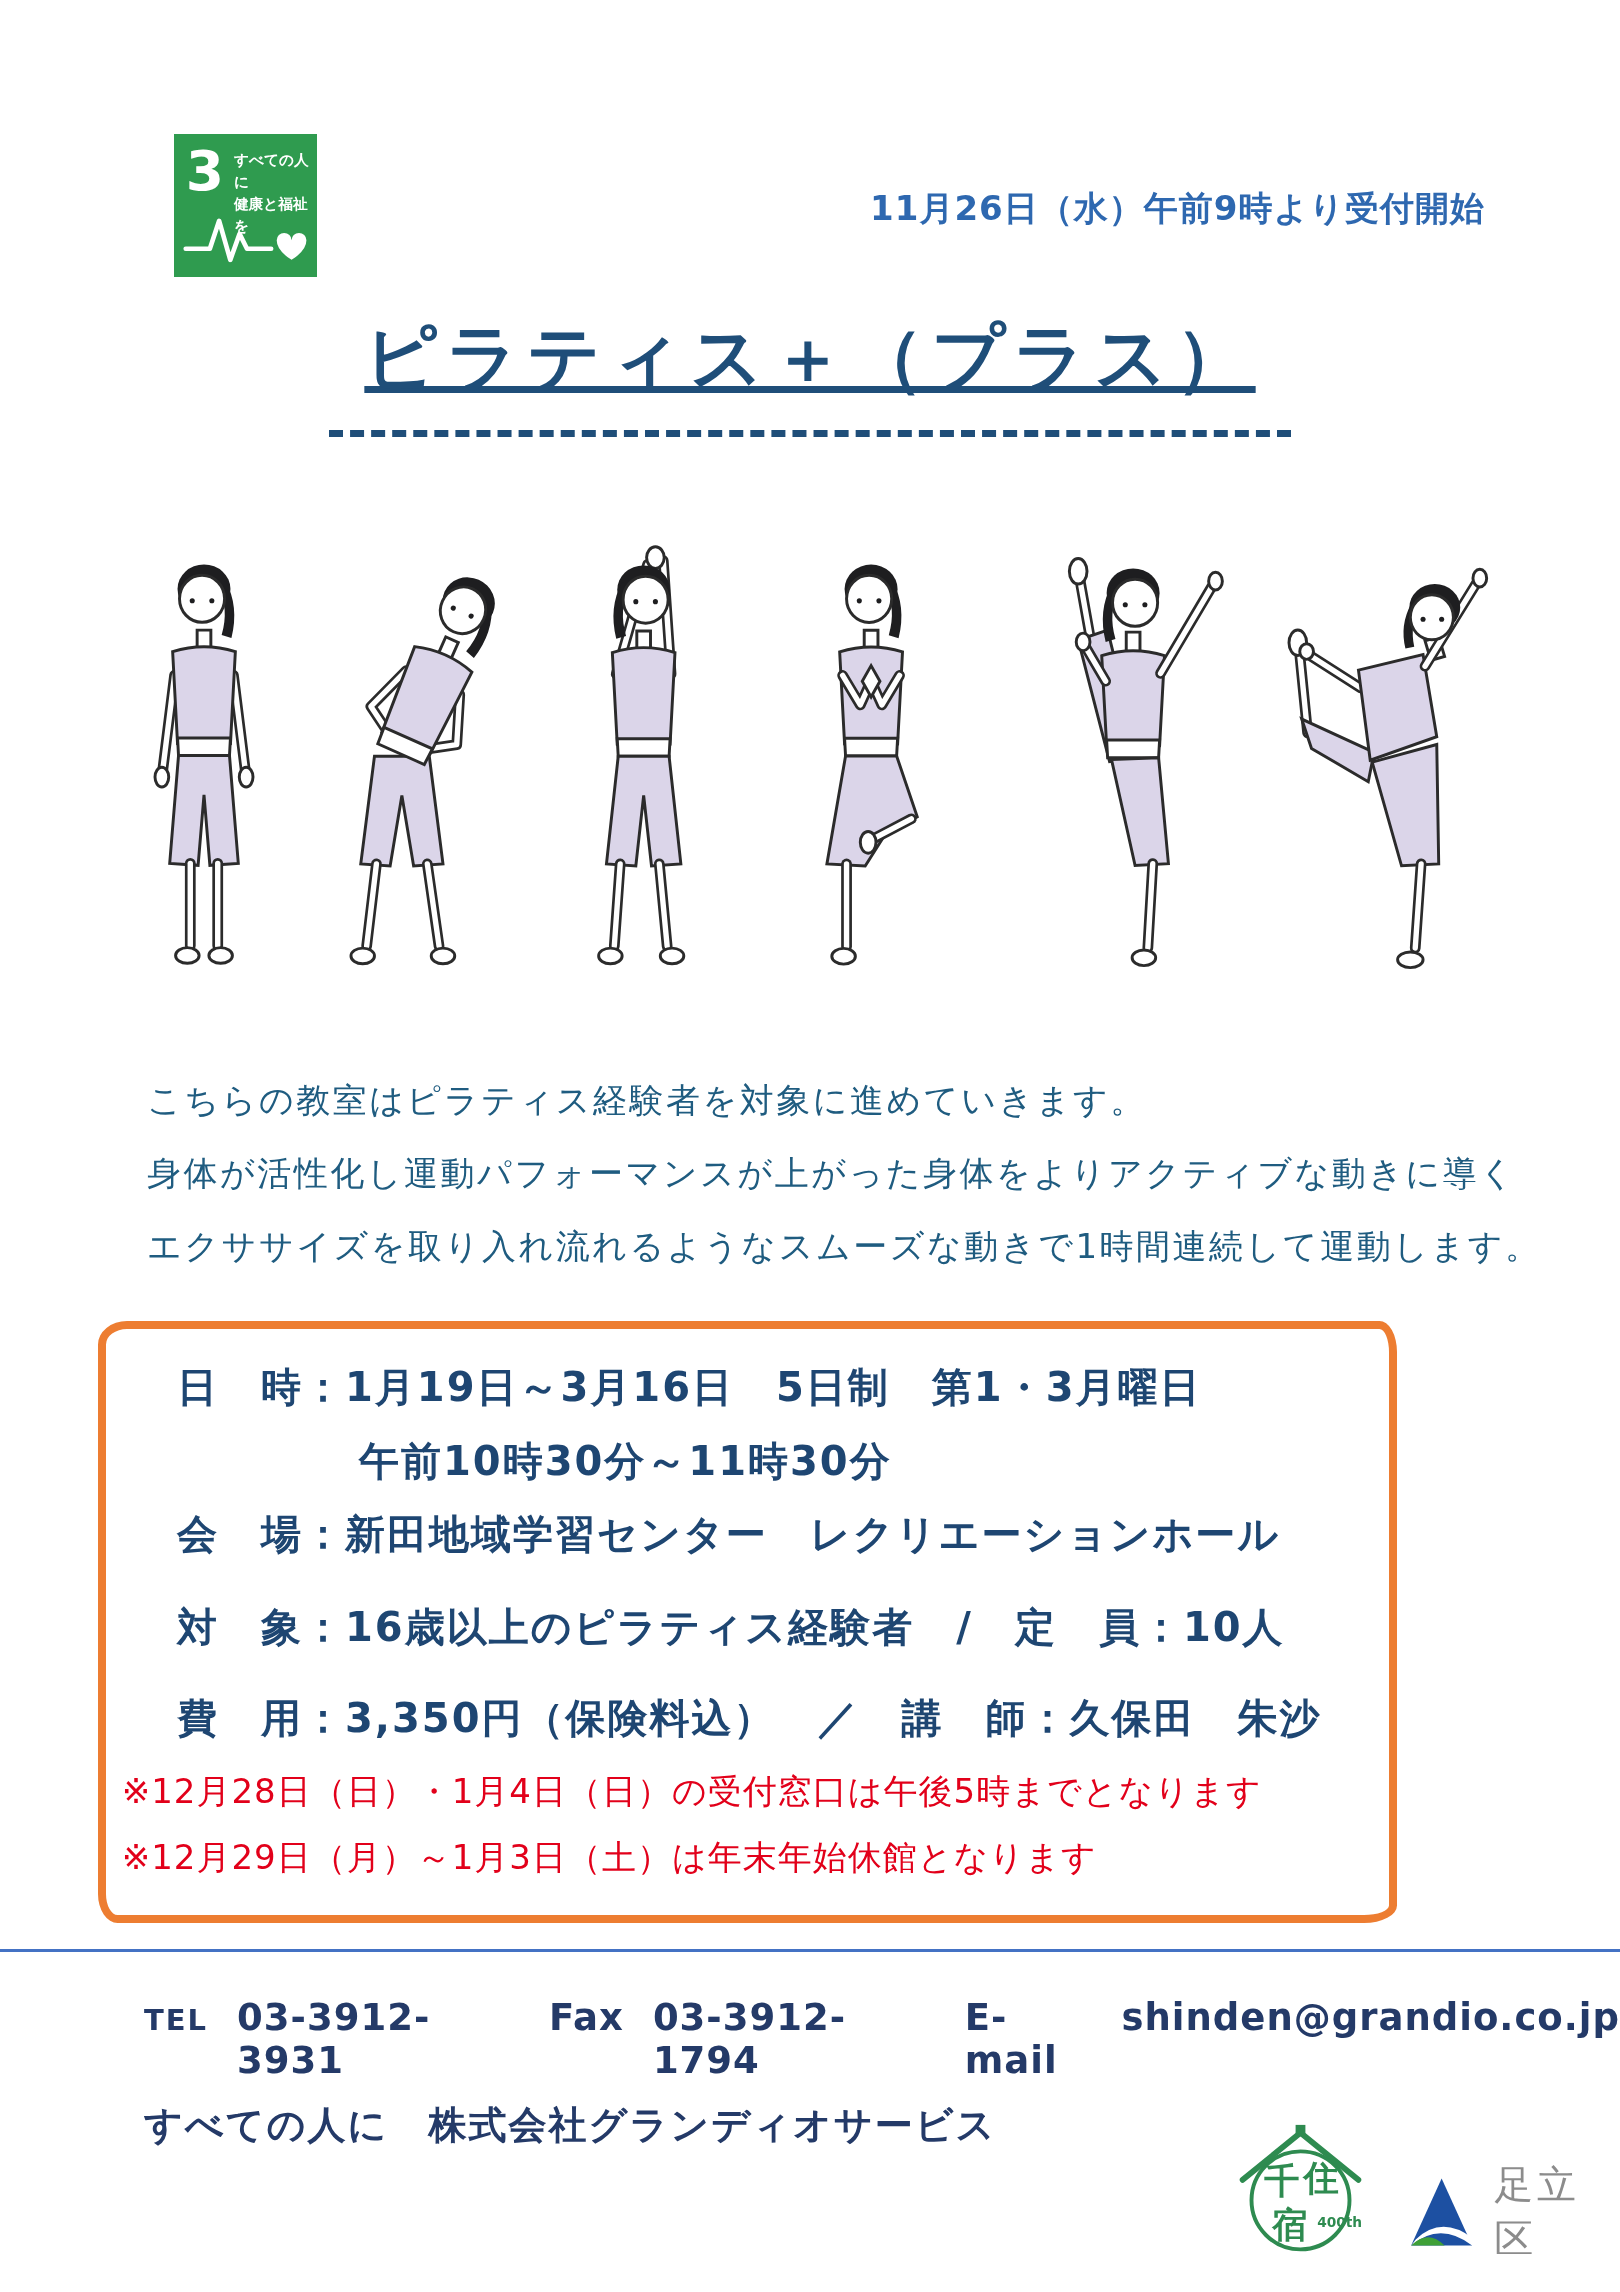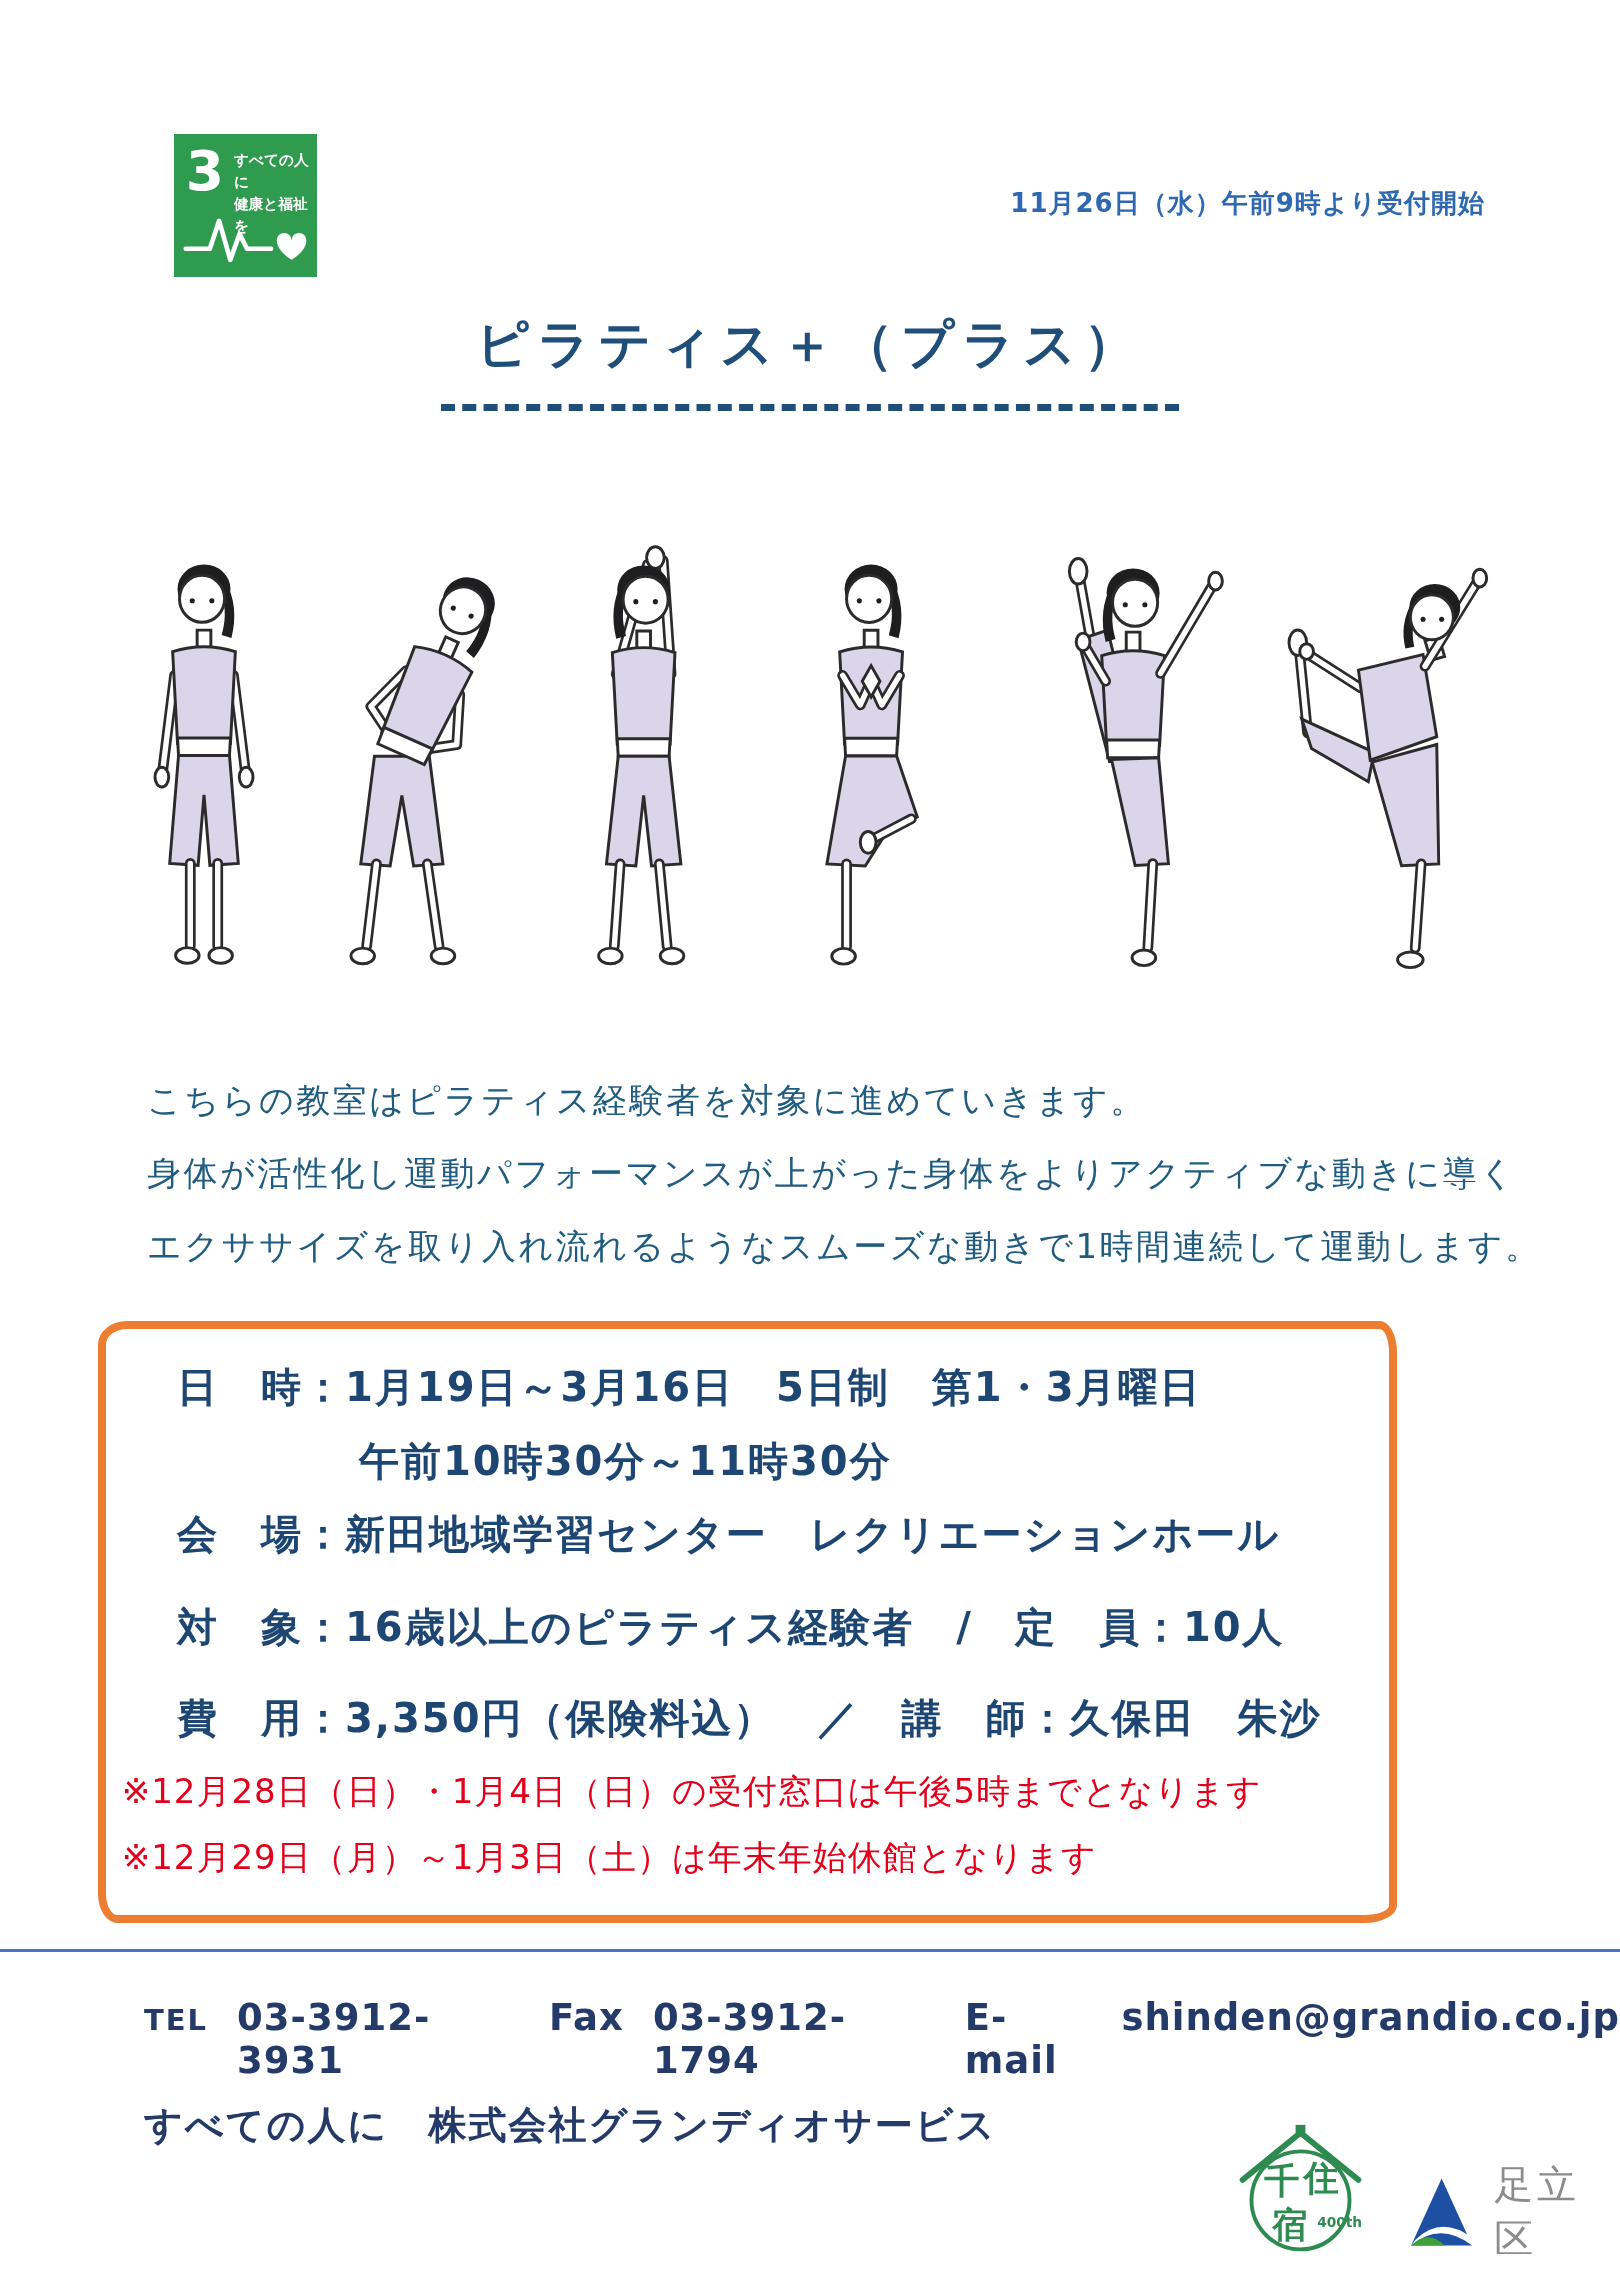--- a/index.html
+++ b/index.html
@@ -8,25 +8,25 @@
   .page { position:relative; width:1620px; height:2293px; background:#fff; overflow:hidden; margin:0 auto; }
 
   
   .sdg-badge { position:absolute; left:174px; top:134px; width:143px; height:143px; background:#2F9B4F; color:#fff; padding:9.8px 7.8px 0 11.8px; }
   .sdg-top { display:flex; gap:9.8px; align-items:flex-start; }
   .sdg-number { font-size:55px; font-weight:bold; line-height:1; }
   .sdg-label { font-size:14.7px; font-weight:bold; line-height:1.5; padding-top:4.9px; }
   .sdg-art { position:absolute; left:7.8px; right:7.8px; bottom:5.9px; height:65px; }
 
   
-  .notice { position:absolute; top:186px; right:135px; font-size:26px; font-weight:bold; color:#2E68B0; letter-spacing:1px; }
+  .notice { position:absolute; top:186px; right:135px; font-size:34px; font-weight:bold; color:#2E68B0; letter-spacing:1px; }
 
   
   .title-wrap { position:absolute; top:310px; left:0; width:100%; text-align:center; }
-  .title { display:inline-block; font-size:52px; font-weight:bold; color:#1F4E79; letter-spacing:7.8px; padding:0 35px 23.5px 35px; border-bottom:7.8px dashed #1F4E79; }
+  .title { display:inline-block; font-size:72px; font-weight:bold; color:#1F4E79; letter-spacing:7.8px; padding:0 35px 23.5px 35px; border-bottom:7.8px dashed #1F4E79;text-decoration:underline; }
 
   
   .figures { position:absolute; left:106px; top:524px; width:1411px; height:475px; display:flex; justify-content:space-between; align-items:flex-end; }
   .figures svg { display:block; }
 
   
   .description { position:absolute; left:147px; top:1064px; font-size:34px; color:#1F5C80; letter-spacing:2.5px; line-height:2.15; }
 
   
   .details-box { position:absolute; left:98px; top:1321px; width:1299px; height:602px; border:8.8px solid #ED7D31;

